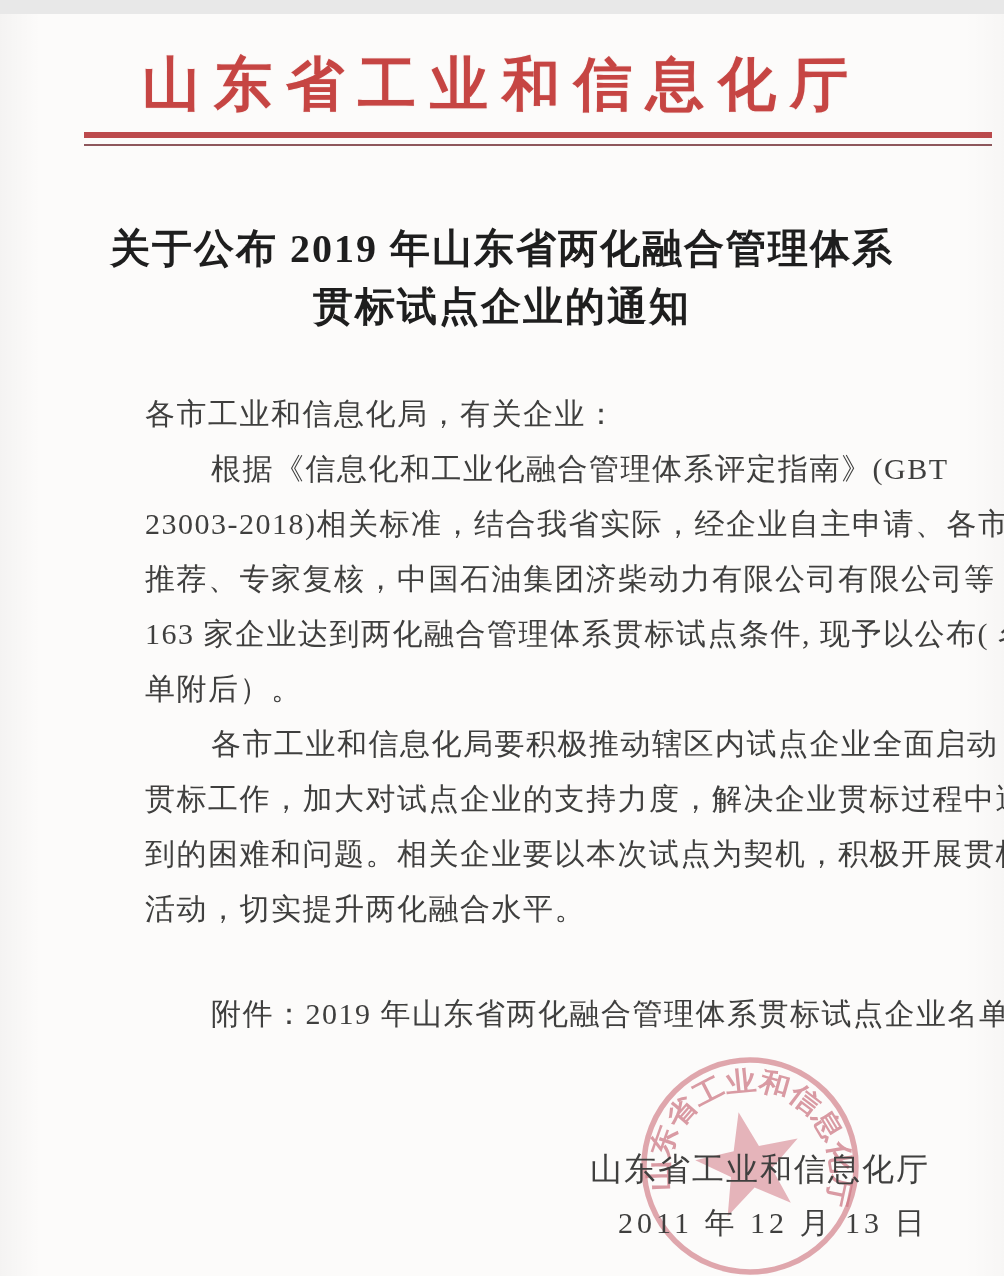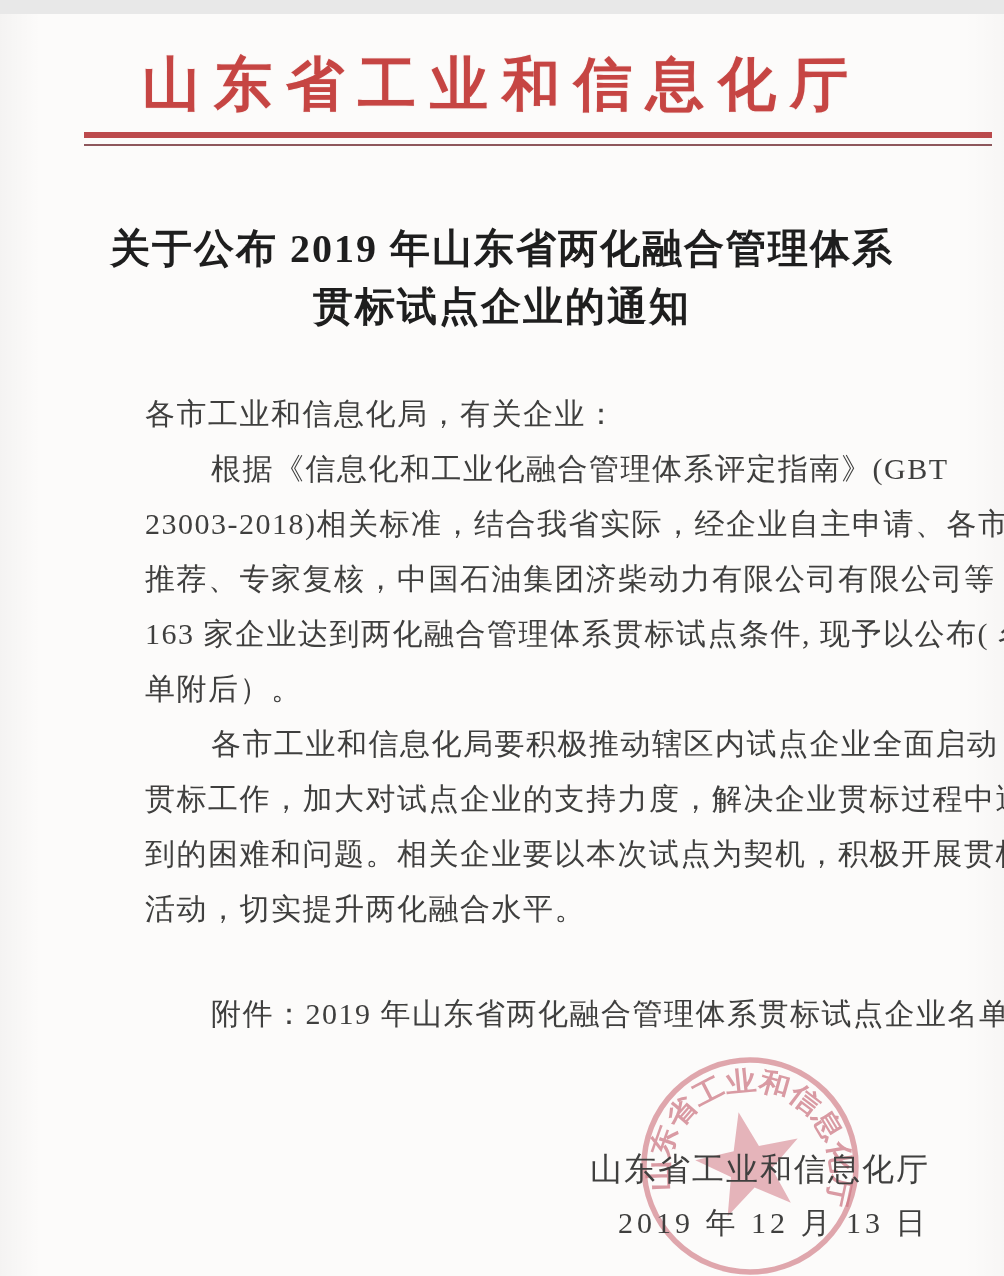--- a/index.html
+++ b/index.html
@@ -117,21 +117,21 @@
         <div class="body-line indent">各市工业和信息化局要积极推动辖区内试点企业全面启动</div>
         <div class="body-line">贯标工作，加大对试点企业的支持力度，解决企业贯标过程中遇</div>
         <div class="body-line">到的困难和问题。相关企业要以本次试点为契机，积极开展贯标</div>
         <div class="body-line">活动，切实提升两化融合水平。</div>
       </div>
     <div class="attachment">附件：2019 年山东省两化融合管理体系贯标试点企业名单</div>
   </div>
 
   <div class="signature">山东省工业和信息化厅</div>
 
-  <div class="sign-date">2019 年 12 月 13 日</div>
+  <div class="sign-date">2011 年 12 月 13 日</div>
 
   <svg class="seal" viewBox="0 0 264 256">
     <defs>
       <path id="sealArc" d="M 55.0 160.2 A 82 82 0 1 1 213.0 160.2" fill="none"></path>
     </defs>
     <circle cx="134" cy="132" r="106" fill="none" stroke="#c55a68" stroke-width="5.5" opacity="0.62"></circle>
     <path d="M134,77 L146.9,114.2 L186.3,115 L154.9,138.8 L166.3,176.5 L134,154 L101.7,176.5 L113.1,138.8 L81.7,115 L121.1,114.2 Z" fill="#cd6a78" opacity="0.58" transform="rotate(-12 134 132)"></path>
     <text font-size="27" fill="#c45f6d" opacity="0.72" font-family="Liberation Serif, DejaVu Serif, serif" font-weight="700">
       <textPath href="#sealArc" startOffset="4" textLength="308" lengthAdjust="spacingAndGlyphs">山东省工业和信息化厅</textPath>
     </text>

